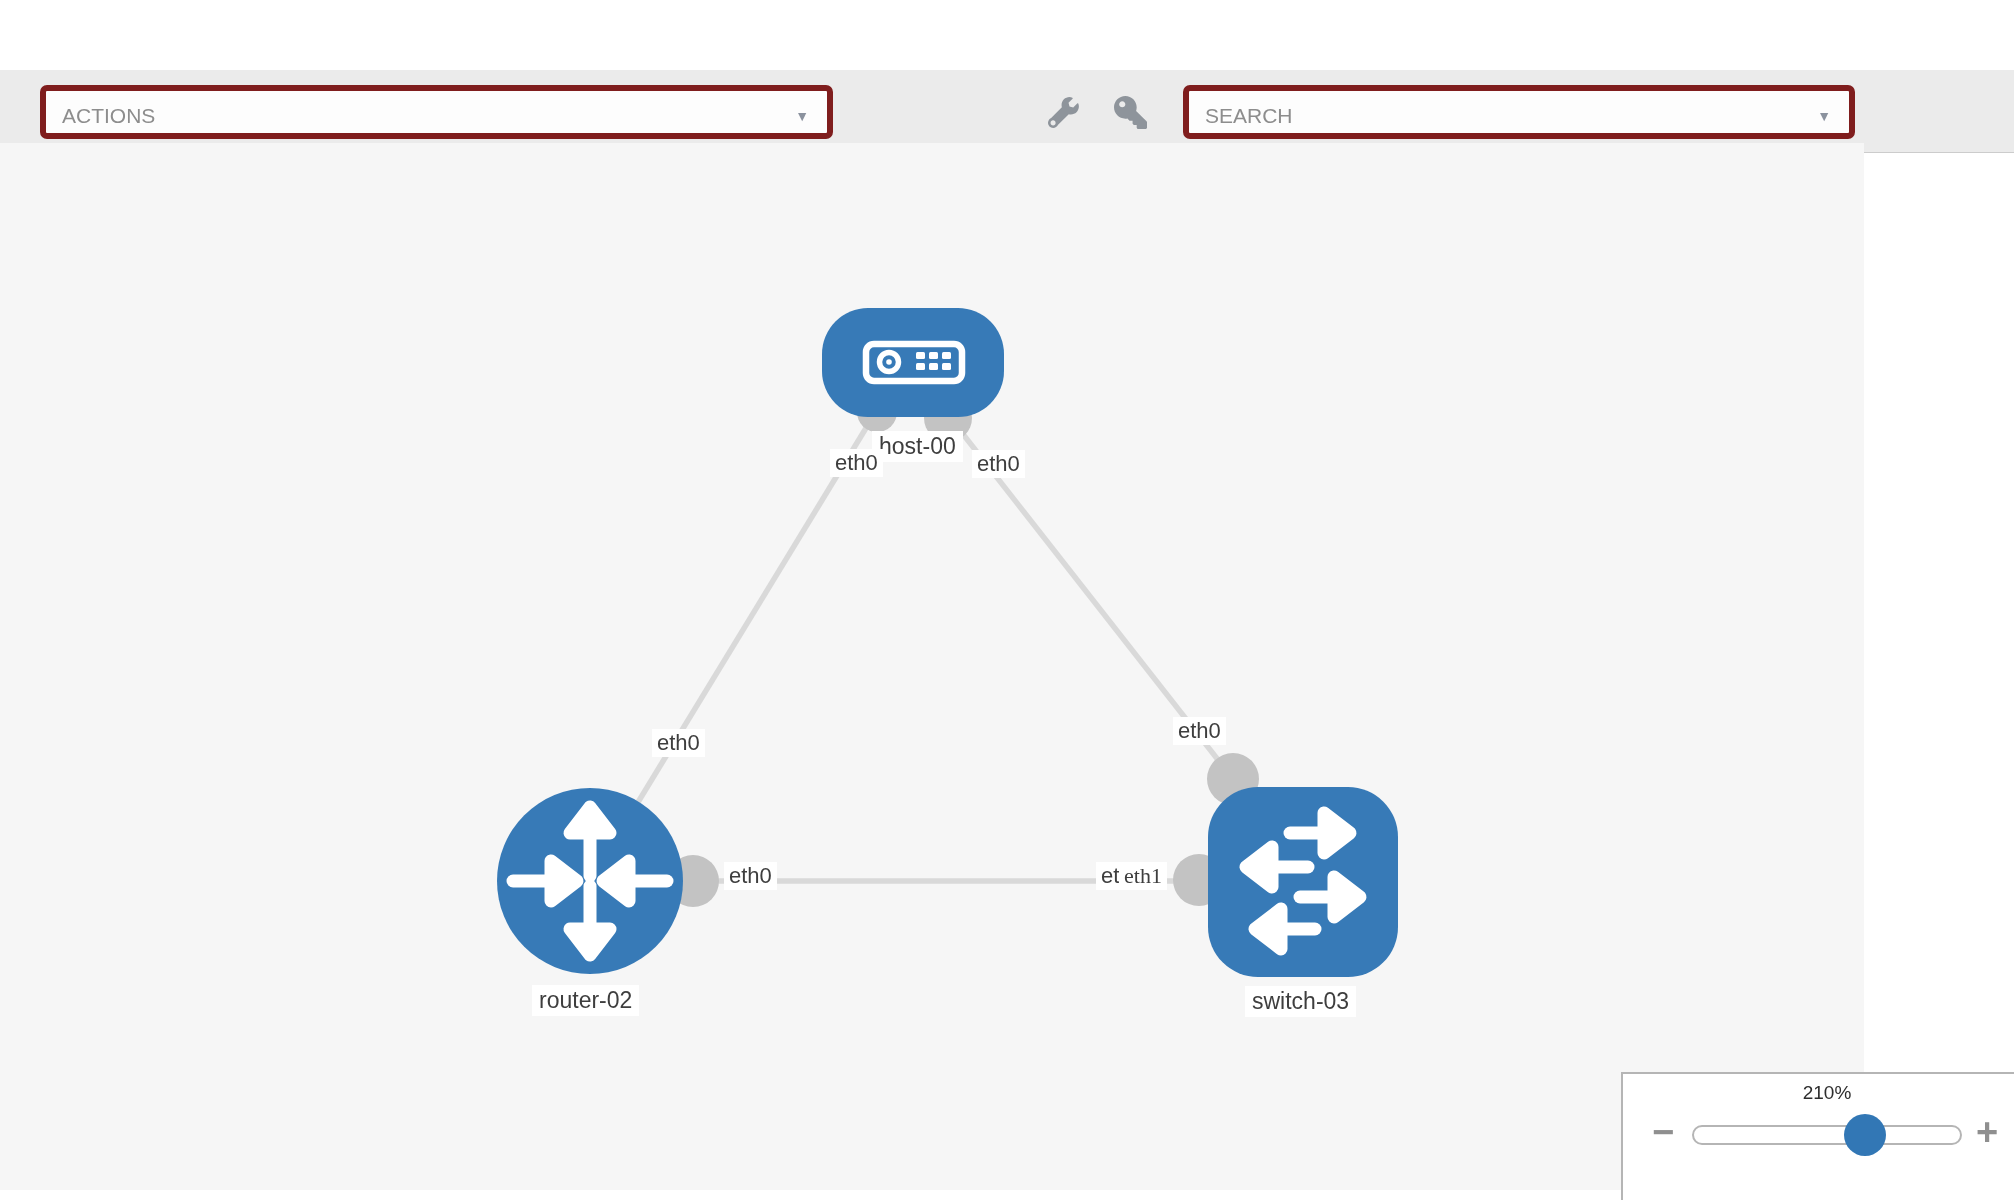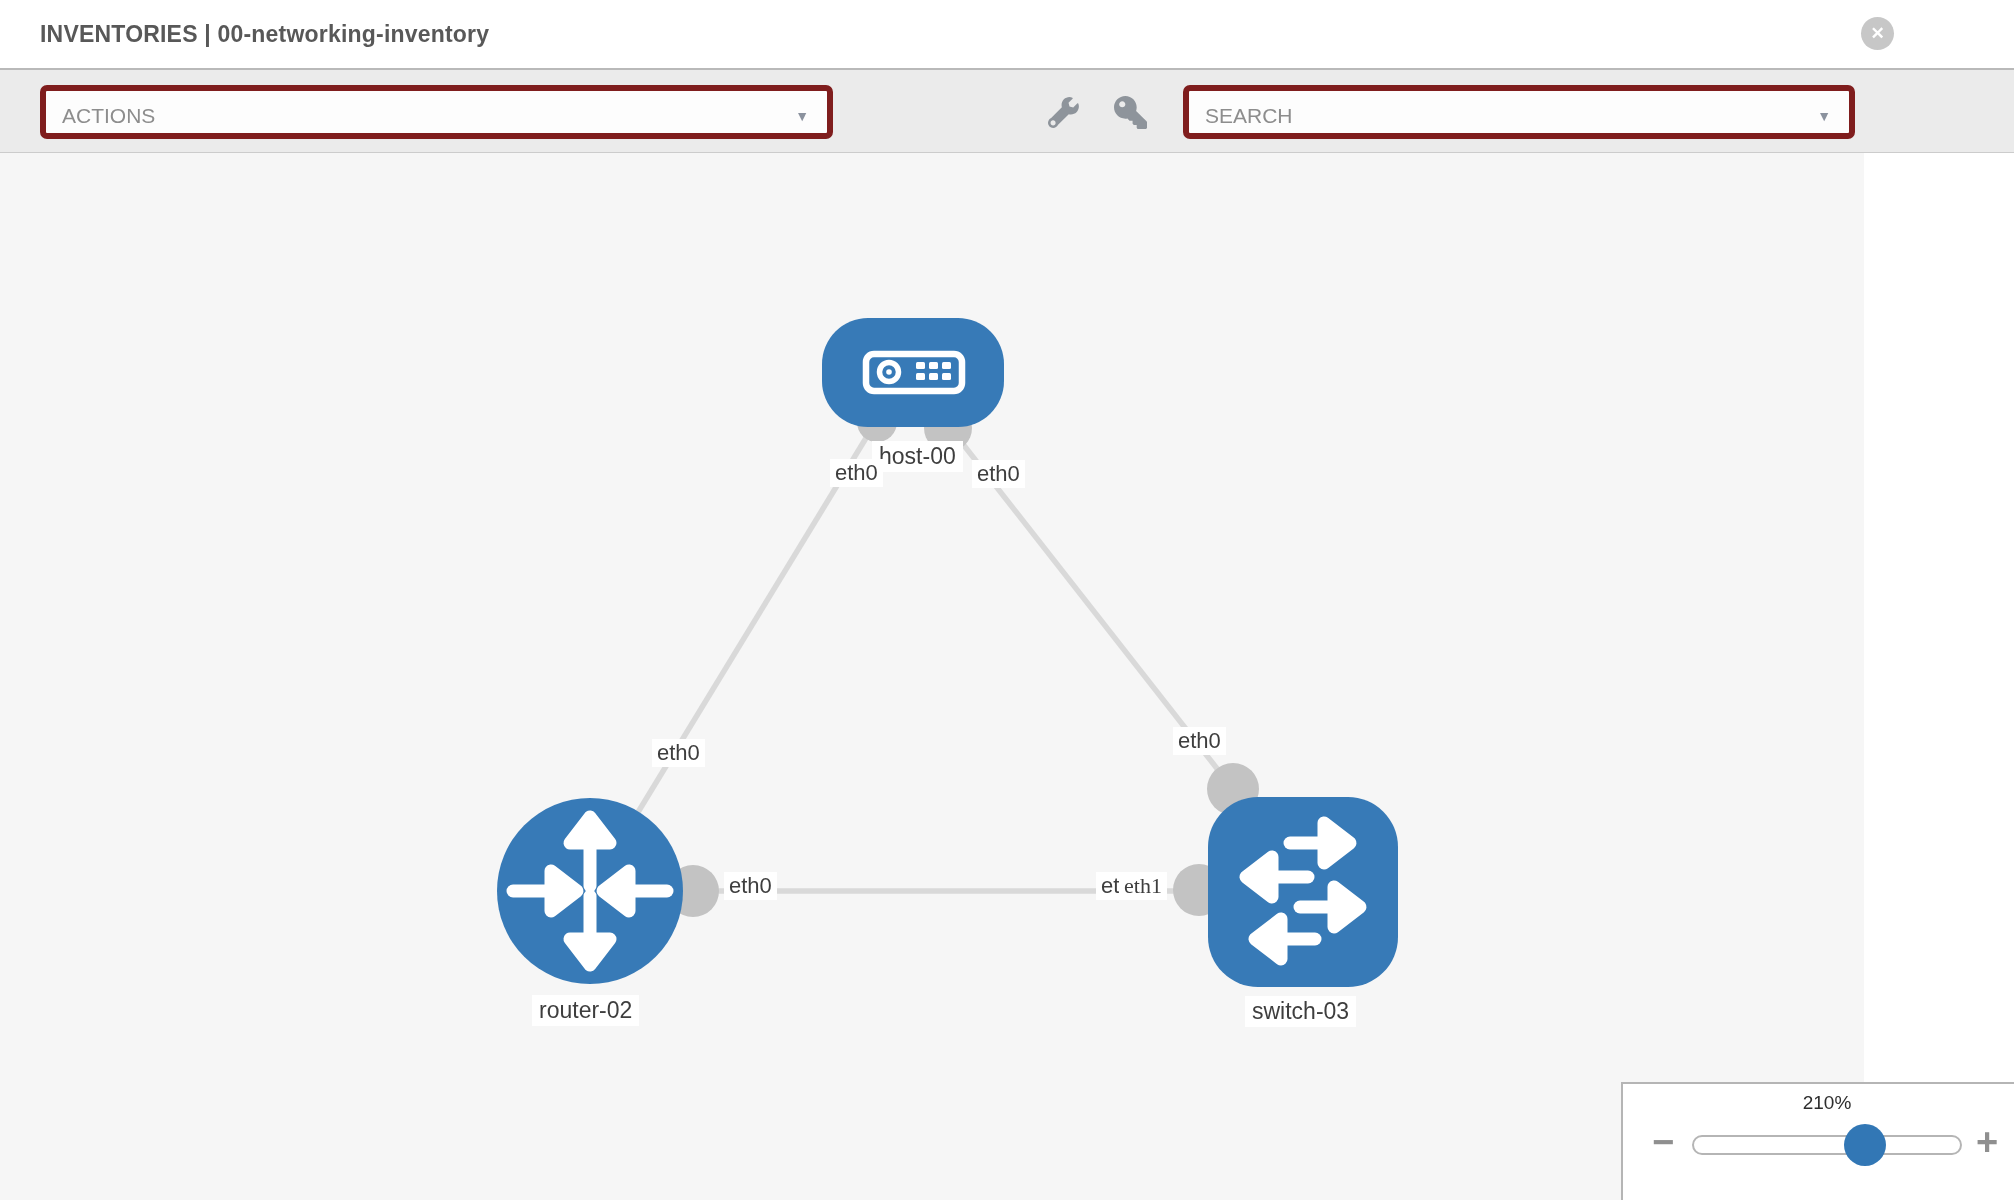--- a/index.html
+++ b/index.html
@@ -23,21 +23,21 @@
   .dd-label{position:absolute;left:16px;top:0;line-height:50px;font-size:21px;color:#8d8d8d;}
   .dd-caret{position:absolute;right:18px;top:0;line-height:50px;font-size:14px;color:#8b929e;}
   .dd-actions{left:40px;width:793px;}
   .dd-search{left:1183px;width:672px;}
   .tool-btn{position:absolute;top:24px;width:36px;height:36px;background:transparent;border:none;
             cursor:pointer;padding:0;}
   .tool-btn svg{display:block;margin:0 auto;}
   .tool-wrench{left:1045px;}
   .tool-key{left:1112px;}
   
-  .canvas{position:absolute;left:0;top:153px;width:1864px;height:1047px;background:#f6f6f6;}
+  .canvas{position:absolute;left:0;top:143px;width:1864px;height:1047px;background:#f6f6f6;}
   .net-svg{position:absolute;left:0;top:0;}
   .chip{position:absolute;background:#ffffff;color:#3e3e3e;white-space:nowrap;}
   .if-chip{font-size:22px;padding:1px 5px;z-index:2;}
   .node-chip{font-size:23px;padding:2px 7px;z-index:2;}
   
   .zoom-panel{position:absolute;left:1621px;top:1082px;width:400px;height:130px;background:#ffffff;
               border:2px solid #b5b5b5;box-sizing:border-box;z-index:5;}
   .zoom-pct{position:absolute;left:69px;top:8px;width:270px;text-align:center;font-size:19px;color:#2e2e2e;}
   .zoom-minus,.zoom-plus{position:absolute;top:36px;width:44px;text-align:center;font-size:38px;
               line-height:44px;font-weight:700;color:#8f8f8f;background:none;border:none;cursor:pointer;padding:0;}
@@ -46,26 +46,20 @@
   .zoom-track{position:absolute;left:69px;top:51px;width:270px;height:20px;background:#ffffff;
               border:2px solid #b5b5b5;border-radius:12px;box-sizing:border-box;cursor:pointer;}
   .zoom-thumb{position:absolute;left:221px;top:40px;width:42px;height:42px;border-radius:50%;
               background:#3277b5;cursor:grab;}
 </style>
 </head>
 <body>
 
 <div class="stage">
 
-  <div class="hdr">
-    <div class="hdr-title">INVENTORIES | 00-networking-inventory</div>
-    <button class="close-btn">
-      <span>✕</span>
-    </button>
-  </div>
 
   <div class="tbar">
     <div class="dd dd-actions">
       <span class="dd-label">ACTIONS</span>
       <span class="dd-caret">▼</span>
     </div>
 
     <button class="tool-btn tool-wrench">
       <svg width="31" height="31" viewBox="0 0 512 512">
         <path fill="#8e949b" d="M501.1 110.3c-3-7.6-12.7-9.8-18.5-4L416 172.9l-60.7-16.2L339 96l66.6-66.6c5.8-5.8 3.6-15.5-4-18.5C387.8 5.4 372.2 2 356 2c-72.9 0-132 59.1-132 132 0 12.1 1.6 23.8 4.7 34.9L52.1 345.5C20.9 360.5 0 392.4 0 427.1 0 474 38 512 84.9 512c34.7 0 66.6-20.9 81.6-52.1l176.6-176.6c11.1 3.1 22.8 4.7 34.9 4.7 72.9 0 132-59.1 132-132 0-16.2-3.4-31.8-8.9-45.7zM84 470c-23.2 0-42-18.8-42-42s18.8-42 42-42 42 18.8 42 42-18.8 42-42 42z"></path>

